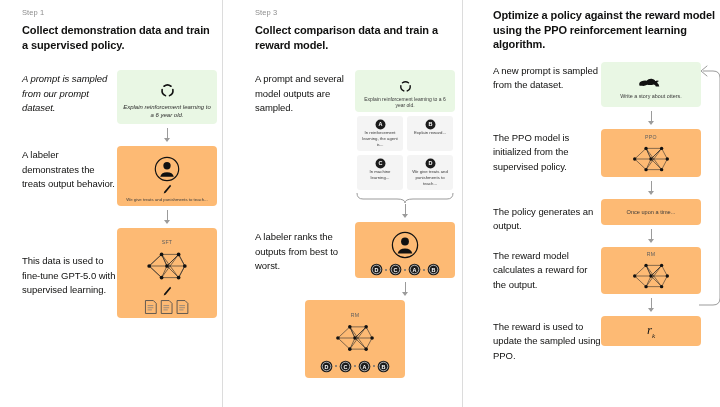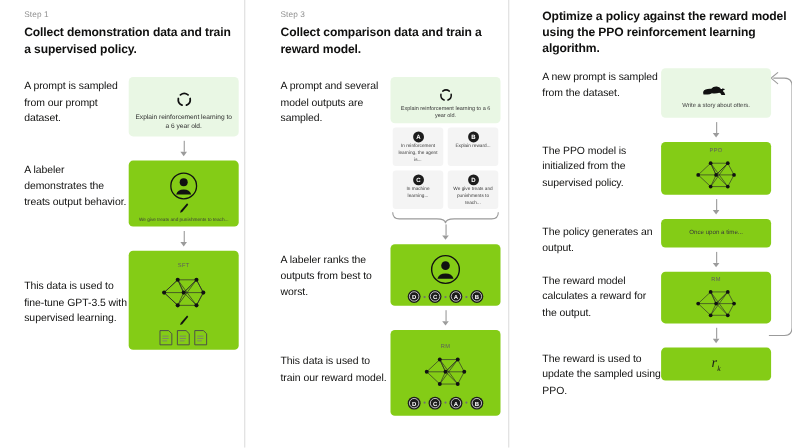--- a/index.html
+++ b/index.html
@@ -38,21 +38,21 @@
   .caption{
     font-size:9.5px;line-height:14.5px;color:#10100f;
     width:95px;flex:none;padding-top:2px;letter-spacing:-0.05px;
   }
   .col.c2 .caption{width:100px;}
   .col.c3 .caption{width:108px;}
 
   .stack{flex:1;display:flex;flex-direction:column;align-items:center;}
 
   .card{
-    background:#84cc16;border-radius:4px;
+    background:#fdba74;border-radius:4px;
     box-sizing:border-box;
     display:flex;flex-direction:column;align-items:center;
     justify-content:center;
     width:100px;
   }
   .card.green{background:#e9f7e4;}
 
   .prompt-text{
     font-size:6px;line-height:8.5px;text-align:center;color:#2c2c2c;
     padding:0 6px;
@@ -103,21 +103,21 @@
 <body>
 
 <div class="board">
 
   <div class="col c1">
     <div class="step-label">Step 1</div>
     <div class="step-title">Collect demonstration data and train a supervised policy.</div>
 
     <div class="flow">
 
-      <div class="row" style="margin-top:18px;">
+      <div class="row" style="margin-top:18px;font-style:italic;">
         <div class="caption">A prompt is sampled from our prompt dataset.</div>
         <div class="stack">
           <div class="card green" style="height:54px;padding-top:8px;">
             <span>
               <svg width="15" height="15" viewBox="0 0 24 24" fill="none" stroke="#111" stroke-width="2.6" stroke-linecap="round">
                 <path d="M6.5 5.2 A9 9 0 0 1 17.5 5.2"></path>
                 <path d="M20.6 10.5 A9 9 0 0 1 15.2 20.2"></path>
                 <path d="M8.8 20.2 A9 9 0 0 1 3.4 10.5"></path>
               </svg>
             </span>
@@ -149,21 +149,21 @@
             <div class="mini-text" style="margin-top:2px;">We give treats and punishments to teach...</div>
           </div>
           <div class="arrow">
               <div class="shaft"></div>
               <div class="head"></div>
             </div>
         </div>
       </div>
 
       <div class="row">
-        <div class="caption" style="padding-top:26px;">This data is used to fine-tune GPT-3.5 with supervised learning.</div>
+        <div class="caption" style="padding-top:26px;">This data is used to fine-tune GPT-5.0 with supervised learning.</div>
         <div class="stack">
           <div class="card" style="height:90px;padding-top:8px;">
             <div class="tag">SFT</div>
             <span>
               <svg width="48" height="38" viewBox="0 0 62 48">
                 <g stroke="#2a2a2a" stroke-width="0.8" fill="none">
                   <path d="M8 24 L24 9 L46 9 L54 24 L46 39 L24 39 Z"></path>
                   <path d="M8 24 L31 24 L54 24"></path>
                   <path d="M24 9 L31 24 L24 39"></path>
                   <path d="M46 9 L31 24 L46 39"></path>
@@ -327,21 +327,20 @@
             </div>
           </div>
           <div class="arrow">
               <div class="shaft"></div>
               <div class="head"></div>
             </div>
         </div>
       </div>
 
       <div class="row">
-        <div class="caption" style="padding-top:22px;">This data is used to train our reward model.</div>
         <div class="stack">
           <div class="card" style="height:78px;padding-top:6px;">
             <div class="tag">RM</div>
             <span>
               <svg width="46" height="36" viewBox="0 0 62 48">
                 <g stroke="#2a2a2a" stroke-width="0.8" fill="none">
                   <path d="M8 24 L24 9 L46 9 L54 24 L46 39 L24 39 Z"></path>
                   <path d="M8 24 L31 24 L54 24"></path>
                   <path d="M24 9 L31 24 L24 39"></path>
                   <path d="M46 9 L31 24 L46 39"></path>

